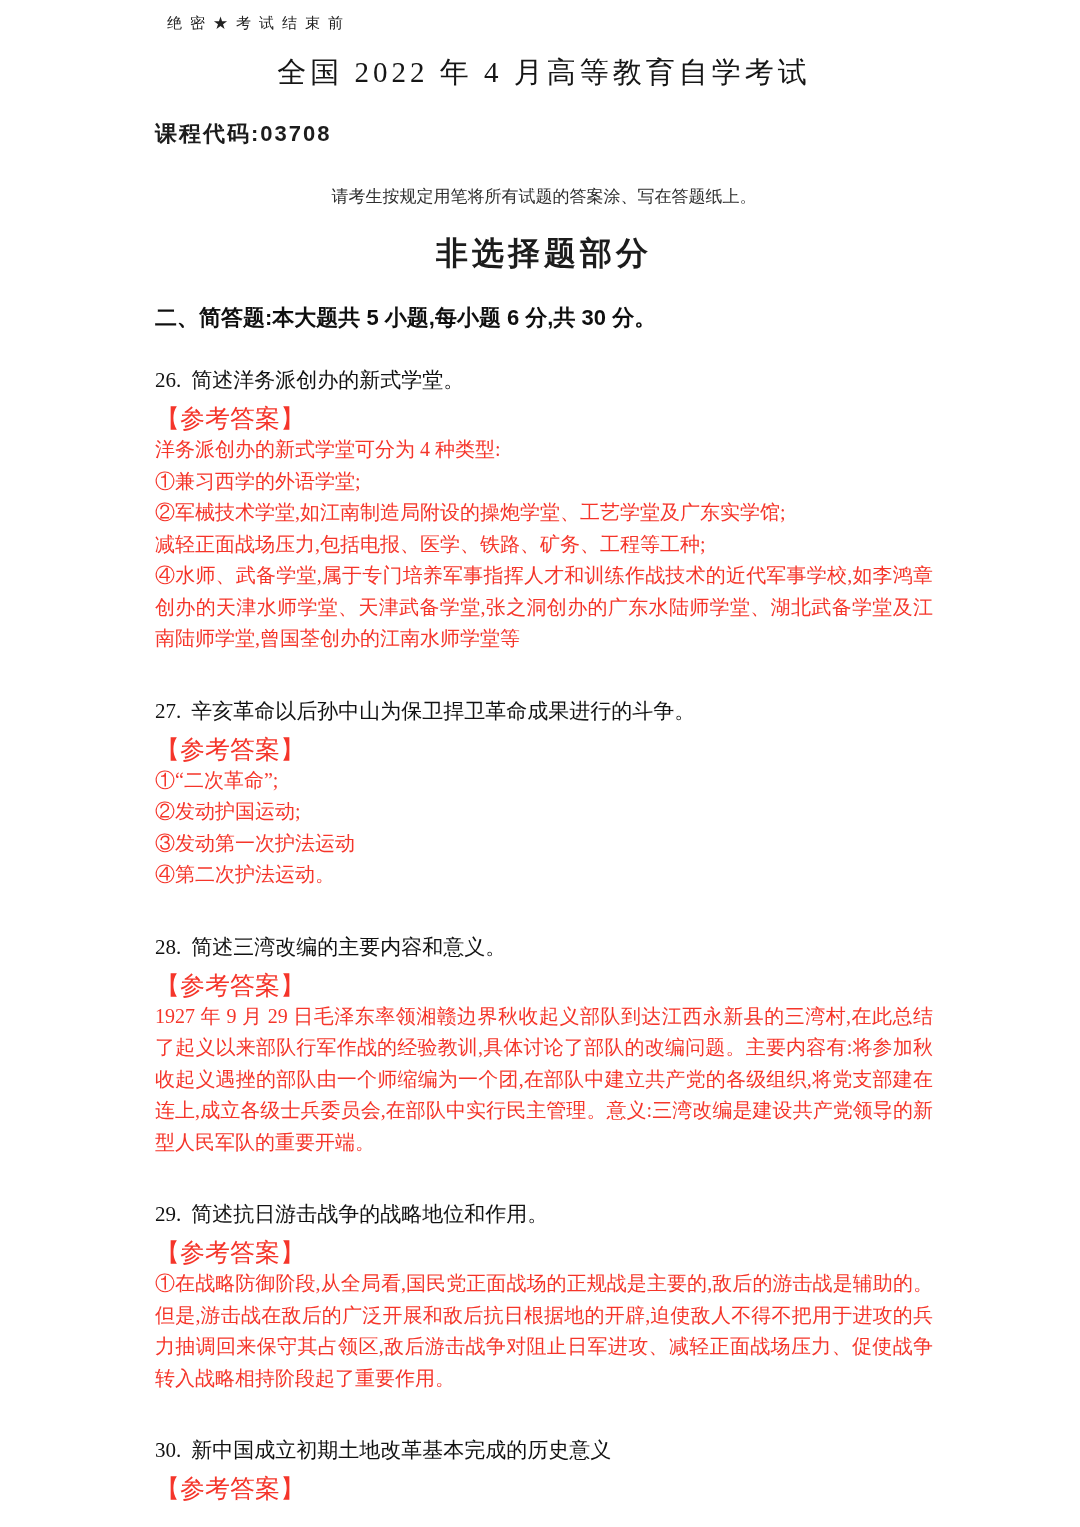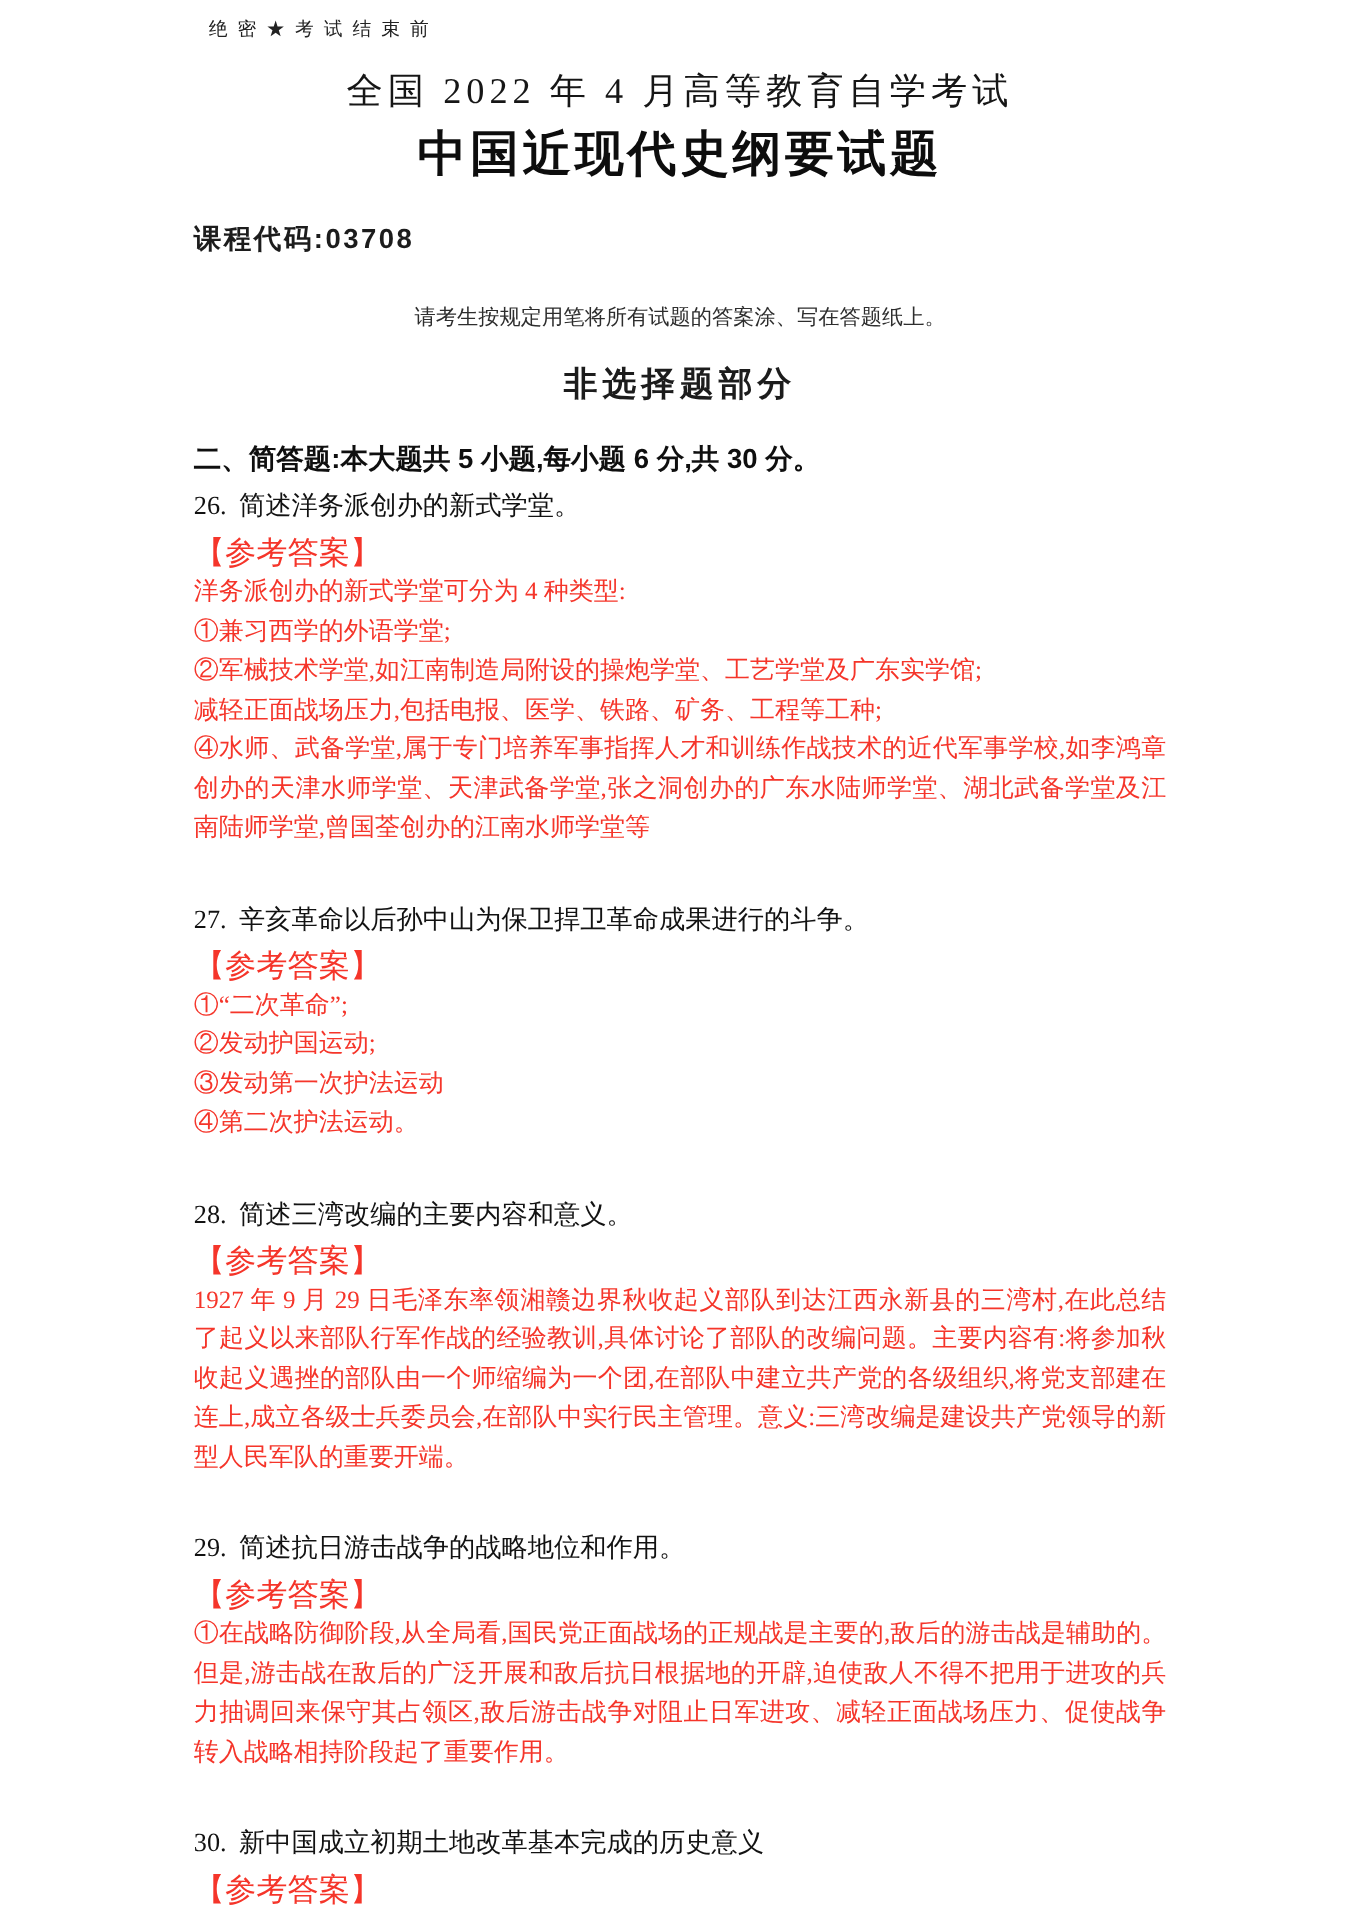--- a/index.html
+++ b/index.html
@@ -47,34 +47,34 @@
   }
   .instruction {
     margin-top: 36px;
     text-align: center;
     font-size: 17px;
     color: #2d2d2d;
   }
   .part-heading {
     margin-top: 24px;
     text-align: center;
-    font-size: 27px;
+    font-size: 32px;
     font-weight: bold;
     letter-spacing: 4px;
     font-family: "Liberation Sans", "DejaVu Sans", sans-serif;
   }
   .section-heading {
     margin-top: 27px;
     font-size: 22px;
     font-weight: bold;
     font-family: "Liberation Sans", "DejaVu Sans", sans-serif;
     color: #0f0f0f;
   }
   .question { margin-top: 40px; }
-  .question.first { margin-top: 6px; }
+  .question.first { margin-top: 31px; }
   .q-line {
     font-size: 21px;
     color: #121212;
     line-height: 32px;
   }
   .q-num { margin-right: 10px; }
   .answer-label {
     margin-top: 7px;
     font-size: 25px;
     line-height: 31px;
@@ -89,21 +89,20 @@
 </style>
 </head>
 <body>
 
 <div class="page">
 
   <div class="secret">绝密★考试结束前</div>
 
   <div class="exam-session">全国 2022 年 4 月高等教育自学考试</div>
 
-  <div class="exam-title">中国近现代史纲要试题</div>
 
   <div class="course-code">课程代码:03708</div>
 
   <div class="instruction">请考生按规定用笔将所有试题的答案涂、写在答题纸上。</div>
 
   <div class="part-heading">非选择题部分</div>
 
   <div class="section-heading">二、简答题:本大题共 5 小题,每小题 6 分,共 30 分。</div>
 
   <section class="question first">

